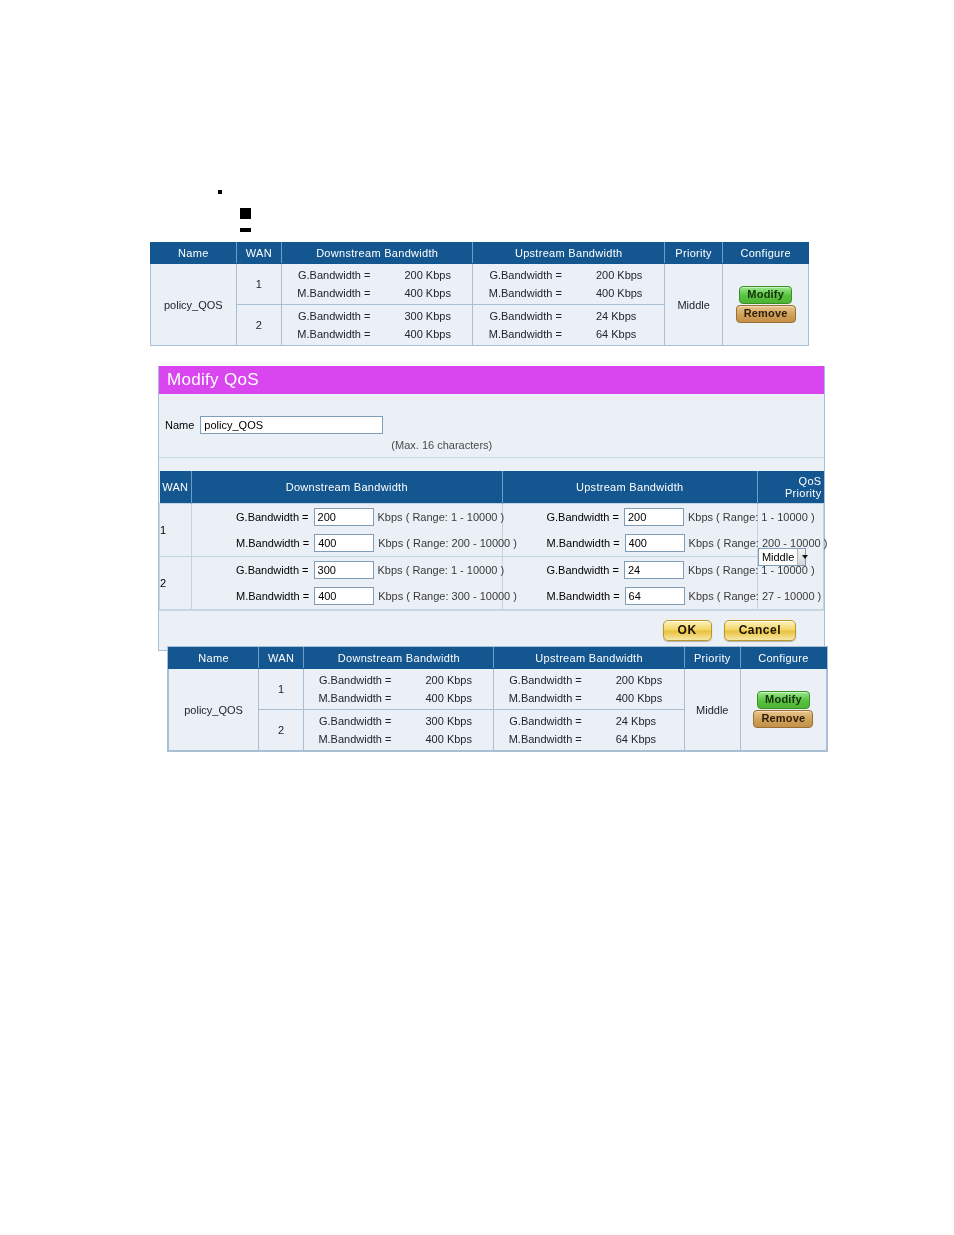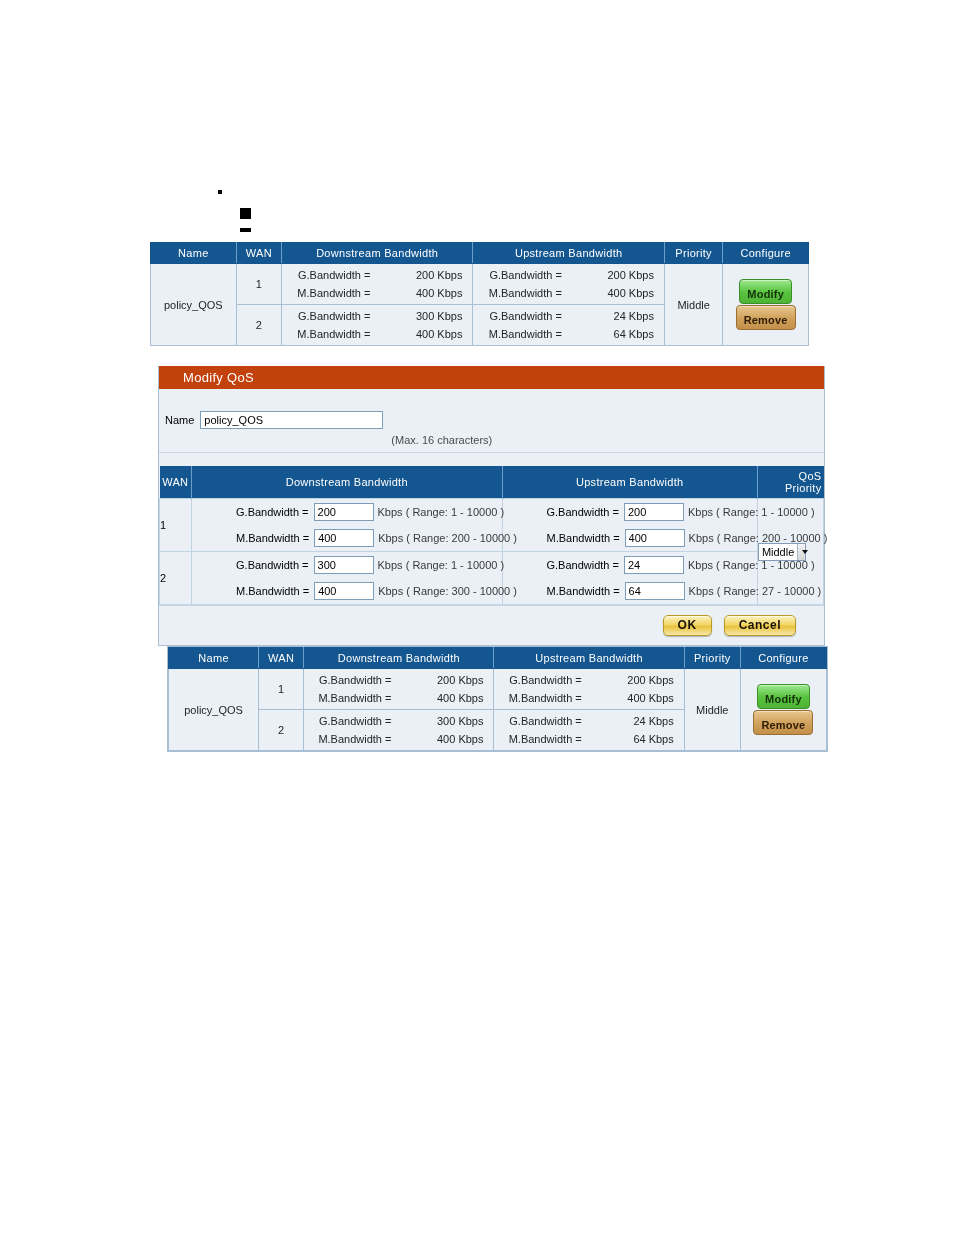--- a/index.html
+++ b/index.html
@@ -54,31 +54,31 @@
     vertical-align: middle;
   }
   .qos-table td.c { text-align: center; }
   .qos-table td.name-cell { text-align: center; }
   .bw-line {
     display: flex;
     justify-content: flex-end;
     padding: 3px 6px 3px 0;
   }
   .bw-label { margin-right: 34px; }
-  .bw-val { min-width: 58px; text-align: right; }
+  .bw-val { min-width: 58px; text-align: left; }
 
   
   .btn-stack { text-align: center; line-height: 0; }
   .pill {
     display: inline-block;
     font-size: 11px;
     font-weight: bold;
     font-family: "Liberation Sans", sans-serif;
     text-align: center;
-    padding: 8px 7px 2px 7px;
+    padding: 1px 7px 2px 7px;
     border-radius: 4px;
     letter-spacing: .2px;
     line-height: 13px;
     cursor: pointer;
   }
   .pill-modify {
     background: linear-gradient(#9ce88e, #57c23d 55%, #4fb436);
     border: 1px solid #3b8f29;
     color: #14310c;
     box-shadow: inset 0 1px 0 #c8f5bd;
@@ -95,24 +95,24 @@
   #modify-panel {
     position: absolute;
     left: 158px;
     top: 366px;
     width: 665px;
     background: #eaf0f6;
     border: 1px solid #a8bfd4;
     border-top: none;
   }
   .panel-title {
-    background: #c2410c;
+    background: #d946ef;
     color: #ffffff;
-    font-size: 13px;
-    padding: 4px 24px;
+    font-size: 17px;
+    padding: 4px 8px;
     letter-spacing: .3px;
   }
   .name-row {
     display: flex;
     align-items: center;
     padding: 5px 8px 6px 6px;
     background: #eaf0f6;
     border-bottom: 1px solid #c8d7e4;
   }
   .name-row .lbl { margin-right: 6px; font-size: 11px; }

